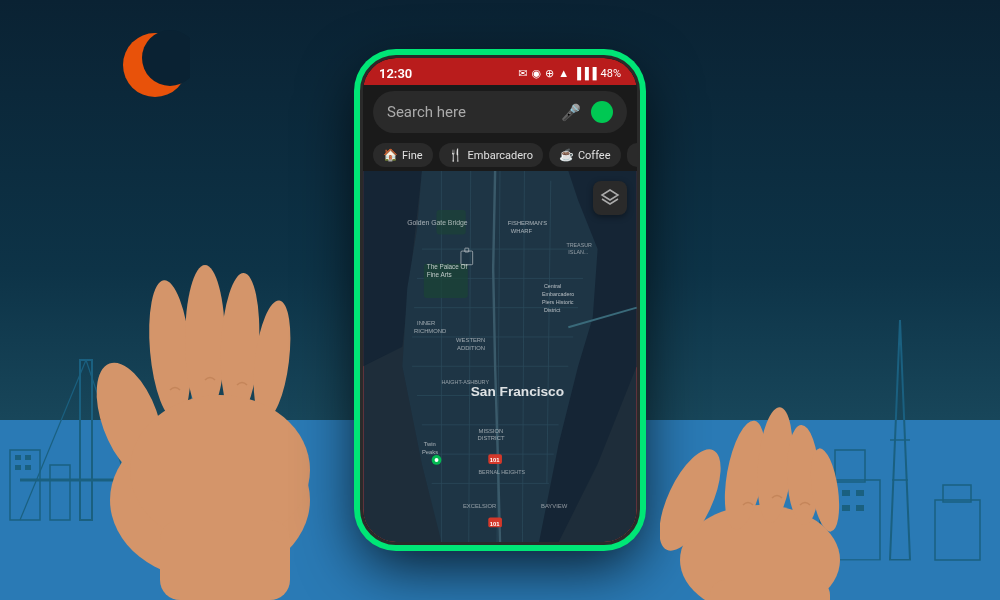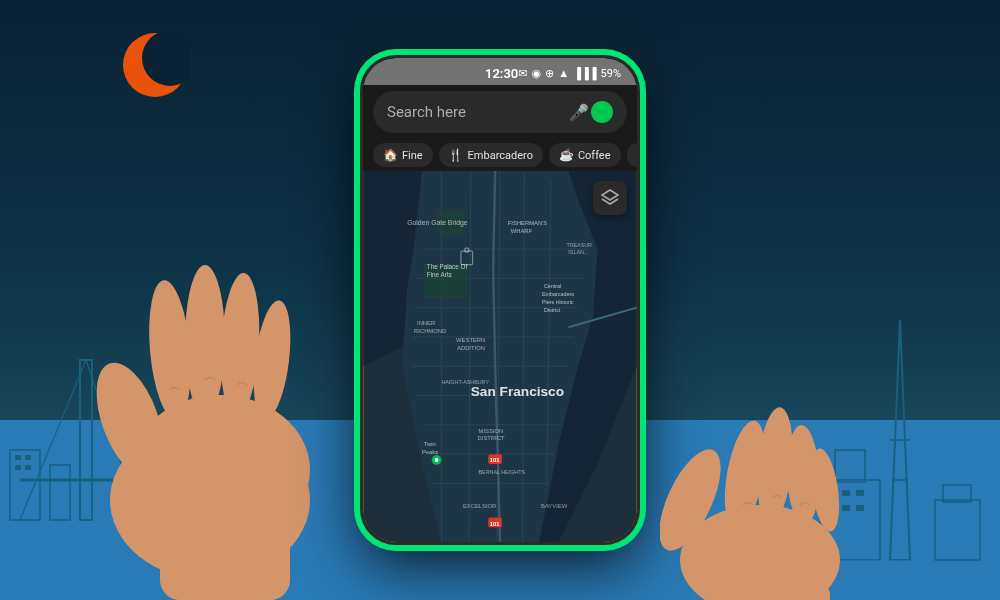--- a/index.html
+++ b/index.html
@@ -65,23 +65,23 @@
       height: 100%;
       background: #1a1a1a;
       border-radius: 33px;
       overflow: hidden;
       display: flex;
       flex-direction: column;
     }
 
     
     .status-bar {
-      background: #737373;
-      display: flex;
-      justify-content: flex-end;
+      background: #b91c1c;
+      display: flex;
+      justify-content: space-between;
       align-items: center;
       padding: 8px 16px 4px;
       flex-shrink: 0;
     }
 
     .status-time {
       color: #fff;
       font-size: 13px;
       font-weight: 600;
     }
@@ -95,21 +95,21 @@
     }
 
     
     .search-bar {
       background: #2a2a2a;
       margin: 6px 10px;
       border-radius: 24px;
       display: flex;
       align-items: center;
       padding: 10px 14px;
-      gap: 2px;
+      gap: 10px;
       flex-shrink: 0;
     }
 
     .search-bar-text {
       flex: 1;
       color: #aaa;
       font-size: 15px;
     }
 
     .mic-icon {
@@ -148,21 +148,21 @@
 
     .chip-icon {
       font-size: 12px;
     }
 
     
     .map-area {
       flex: 1;
       position: relative;
       overflow: hidden;
-      background: #84cc16;
+      background: #ef4444;
       text-decoration: underline;
     }
 
     
     .map-layer-btn {
       position: absolute;
       top: 10px;
       right: 10px;
       width: 34px;
       height: 34px;
@@ -286,21 +286,21 @@
   <div class="phone-inner">
 
     <div class="status-bar">
       <span class="status-time">12:30</span>
       <div class="status-icons">
         <span>✉</span>
         <span>◉</span>
         <span>⊕</span>
         <span>▲</span>
         <span>▐▐▐</span>
-        <span>59%</span>
+        <span>48%</span>
       </div>
     </div>
 
     <div class="search-bar">
       <span class="search-bar-text">Search here</span>
       <span class="mic-icon">🎤</span>
       <div class="green-dot"></div>
     </div>
 
     <div class="chips">

